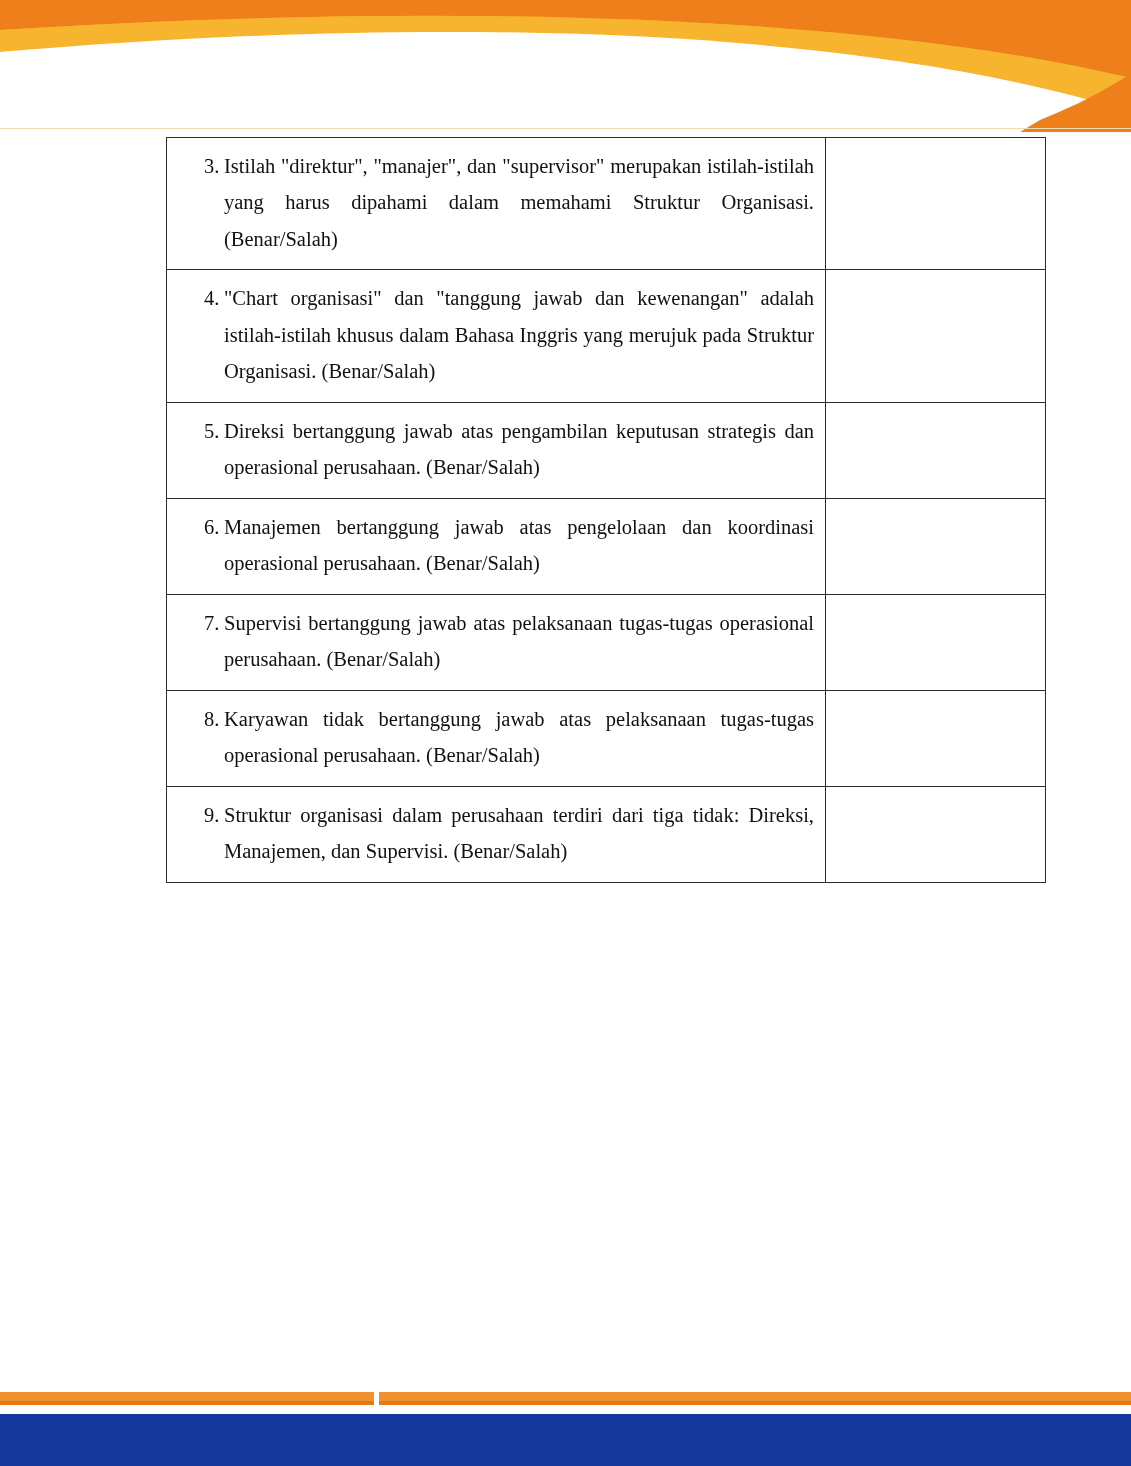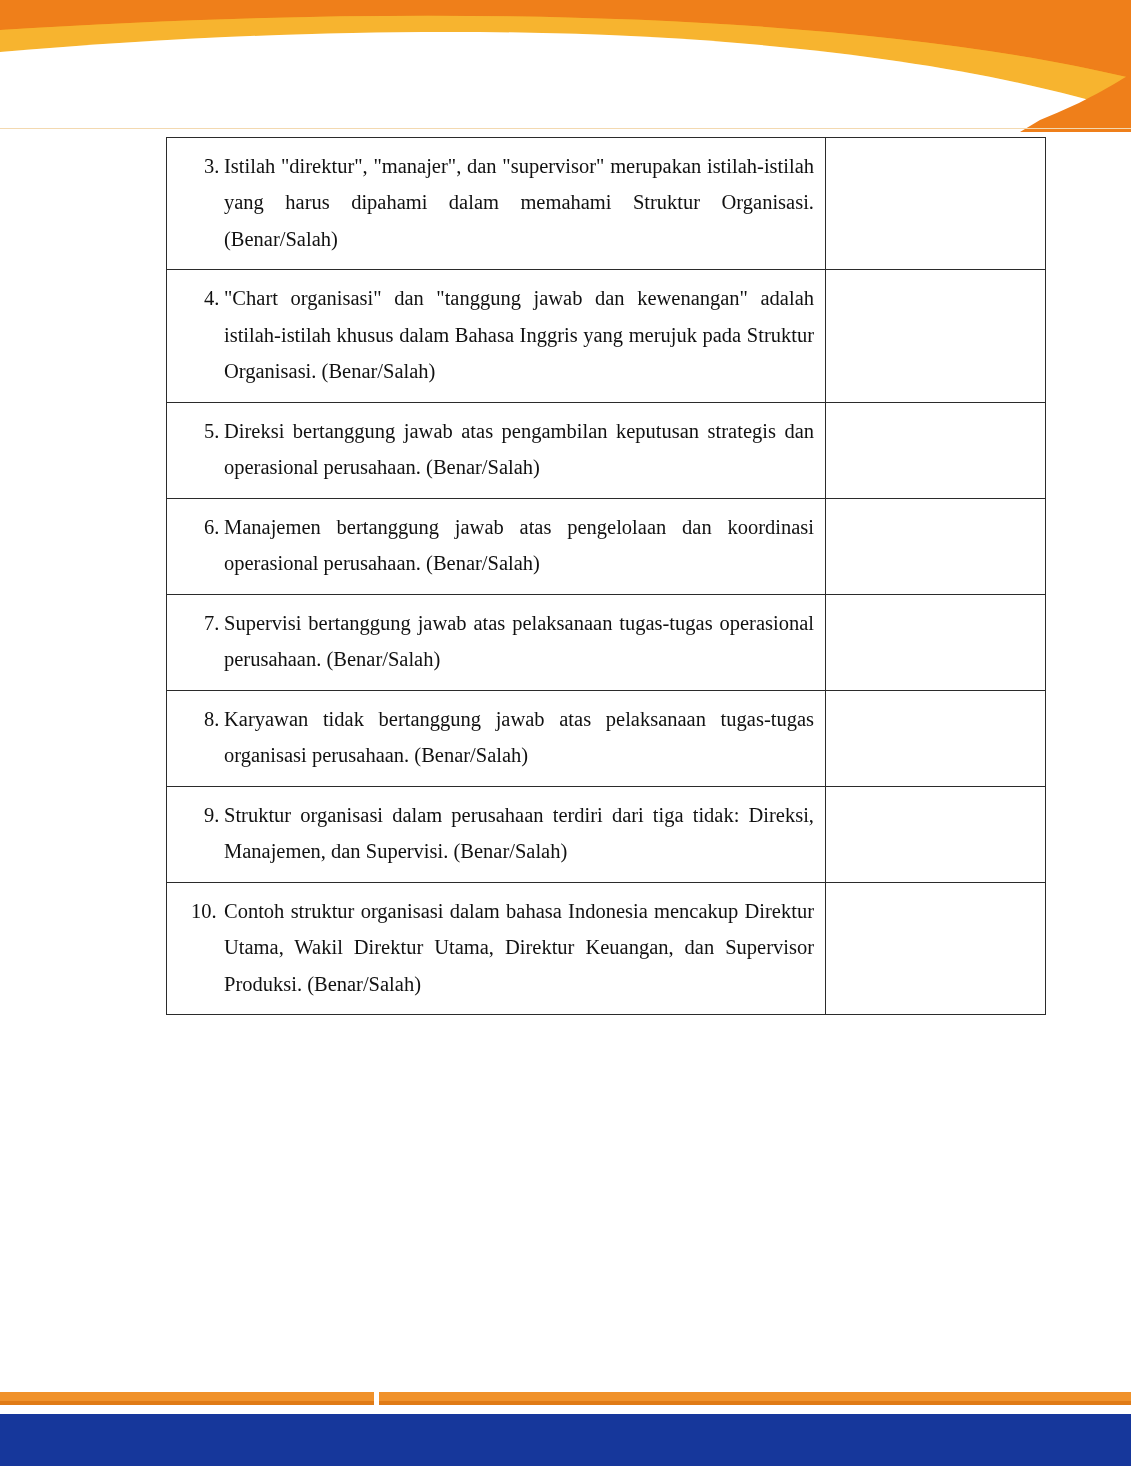--- a/index.html
+++ b/index.html
@@ -200,39 +200,30 @@
             <span class="qnum">7.</span>
             <span class="qtext just-all">Supervisi bertanggung jawab atas pelaksanaan tugas-tugas operasional perusahaan. (Benar/Salah)</span>
           </div>
         </td>
         <td class="ans-cell"></td>
       </tr>
       <tr>
         <td class="num-cell">
           <div class="qrow">
             <span class="qnum">8.</span>
-            <span class="qtext just-all">Karyawan tidak bertanggung jawab atas pelaksanaan tugas-tugas organisasi perusahaan. (Benar/Salah)</span>
+            <span class="qtext just-all">Karyawan tidak bertanggung jawab atas pelaksanaan tugas-tugas operasional perusahaan. (Benar/Salah)</span>
           </div>
         </td>
         <td class="ans-cell"></td>
       </tr>
       <tr>
         <td class="num-cell">
           <div class="qrow">
             <span class="qnum">9.</span>
             <span class="qtext just-all">Struktur organisasi dalam perusahaan terdiri dari tiga tidak: Direksi, Manajemen, dan Supervisi. (Benar/Salah)</span>
-          </div>
-        </td>
-        <td class="ans-cell"></td>
-      </tr>
-      <tr>
-        <td class="num-cell">
-          <div class="qrow">
-            <span class="qnum wide">10.</span>
-            <span class="qtext just-all">Contoh struktur organisasi dalam bahasa Indonesia mencakup Direktur Utama, Wakil Direktur Utama, Direktur Keuangan, dan Supervisor Produksi. (Benar/Salah)</span>
           </div>
         </td>
         <td class="ans-cell"></td>
       </tr>
     </tbody>
   </table>
 </div>
 
 <div class="page-number">72</div>
 

